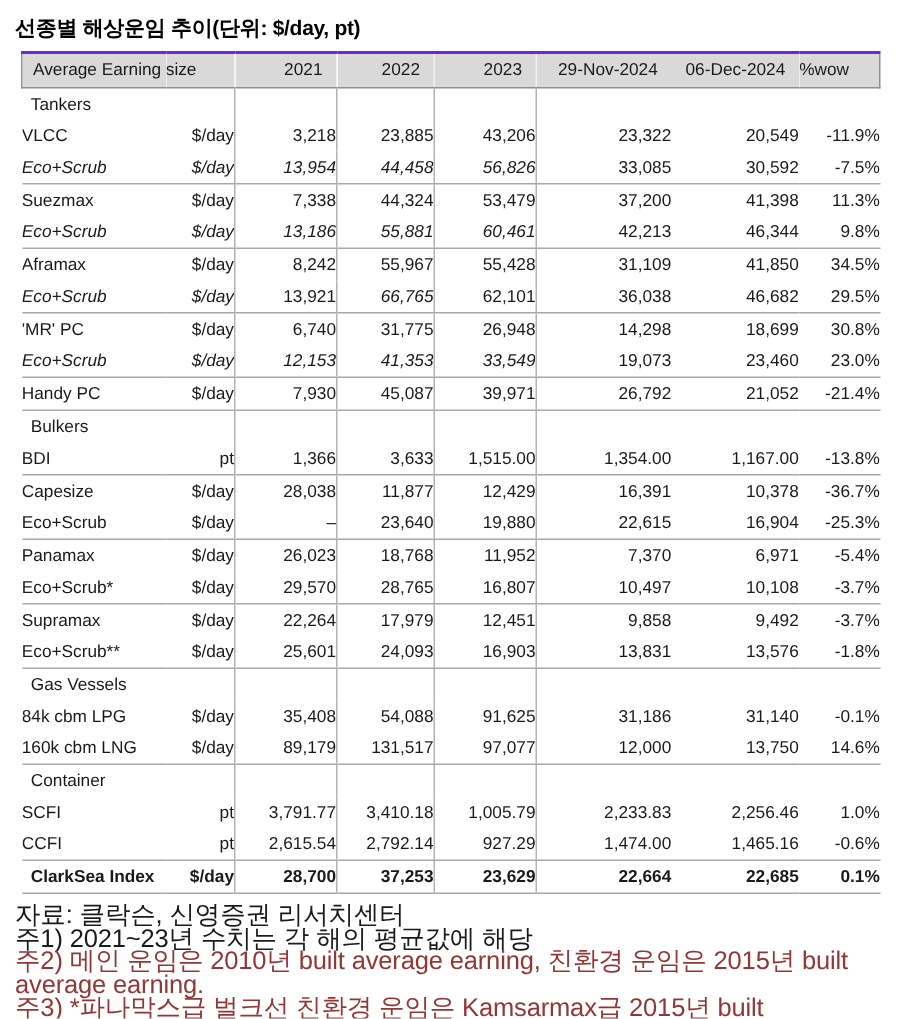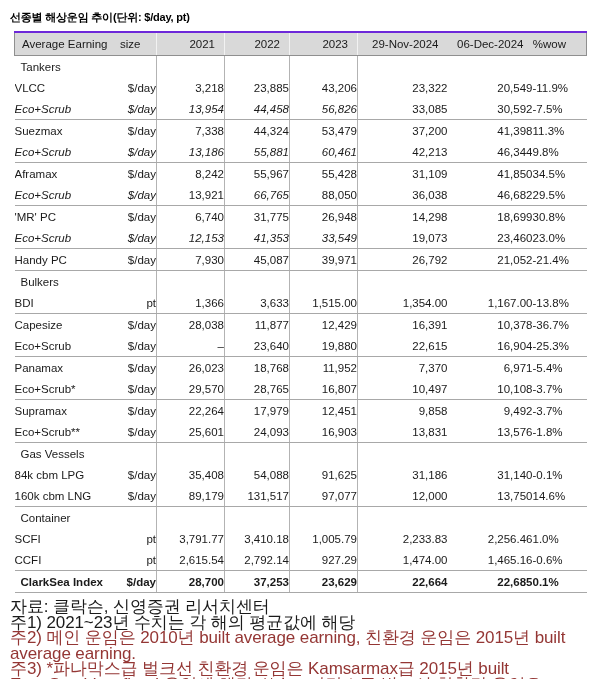--- a/index.html
+++ b/index.html
@@ -4,49 +4,49 @@
 <style>
   html,body{margin:0;padding:0;background:#ffffff;}
   body{
     width:600px;height:679px;overflow:hidden;
     font-family:"Liberation Sans","DejaVu Sans",sans-serif;
     color:#1a1a1a;
     -webkit-font-smoothing:antialiased;
   }
   .page{padding:8px 0 0 0;}
   .title{
-    font-size:11px;font-weight:bold;color:#000;
+    font-size:14px;font-weight:bold;color:#000;
     margin:2px 0 6px 10px;letter-spacing:-0.2px;
   }
   table.rates{
     border-collapse:collapse;table-layout:fixed;
     margin-left:14px;width:572px;
     font-size:11.5px;
   }
   table.rates thead th{
     background:#d9d9d9;
     border-top:2px solid #6d28d9;border-bottom:1px solid #8f8f8f;
     font-weight:normal;height:22px;padding:0;
     white-space:nowrap;overflow:hidden;margin-top:36px;
   }
   table.rates thead th.first{border-left:1px solid #8f8f8f;text-align:left;padding-left:7px;}
   table.rates thead th.last{border-right:1px solid #8f8f8f;}
   table.rates thead th.num{text-align:right;padding-right:9px;}
-  table.rates thead th.unit{text-align:center;padding-right:6px;}
+  table.rates thead th.unit{text-align:left;padding-right:6px;}
   table.rates thead th.pct{text-align:right;padding-right:20px;}
   table.rates thead th.hdiv{border-left:1px solid #f2f2f2;}
   table.rates td{
     height:21px;padding:0;white-space:nowrap;overflow:hidden;
     vertical-align:middle;
   }
   td.lbl{text-align:left;padding-left:19px;}
   tr.section td.lbl, tr.total td.lbl{padding-left:6px;}
   td.unit{text-align:right;padding-right:6px;}
   td.val{text-align:right;padding-right:9px;}
-  td.pct{text-align:left;padding-right:2px;}
+  td.pct{text-align:right;padding-right:2px;}
   td.divL{border-left:1px solid #b3b3b3;}
   tr.sep td{border-bottom:1px solid #a8a8a8;}
   tr.total td{font-weight:bold;}
   .it{font-style:italic;}
   .notes{margin:6px 0 0 10px;width:578px;}
   .note{
     font-size:17px;line-height:15.5px;color:#1a1a1a;
     letter-spacing:-0.1px;
   }
   .note.maroon{color:#943634;}
@@ -139,21 +139,21 @@
           <td class="val divL">55,428</td>
           <td class="val divL">31,109</td>
           <td class="val">41,850</td>
           <td class="pct">34.5%</td>
         </tr>
         <tr class="sep">
           <td class="lbl it">Eco+Scrub</td>
           <td class="unit it">$/day</td>
           <td class="val divL">13,921</td>
           <td class="val divL it">66,765</td>
-          <td class="val divL">88,050</td>
+          <td class="val divL">62,101</td>
           <td class="val divL">36,038</td>
           <td class="val">46,682</td>
           <td class="pct">29.5%</td>
         </tr>
         <tr class="">
           <td class="lbl">'MR' PC</td>
           <td class="unit">$/day</td>
           <td class="val divL">6,740</td>
           <td class="val divL">31,775</td>
           <td class="val divL">26,948</td>

